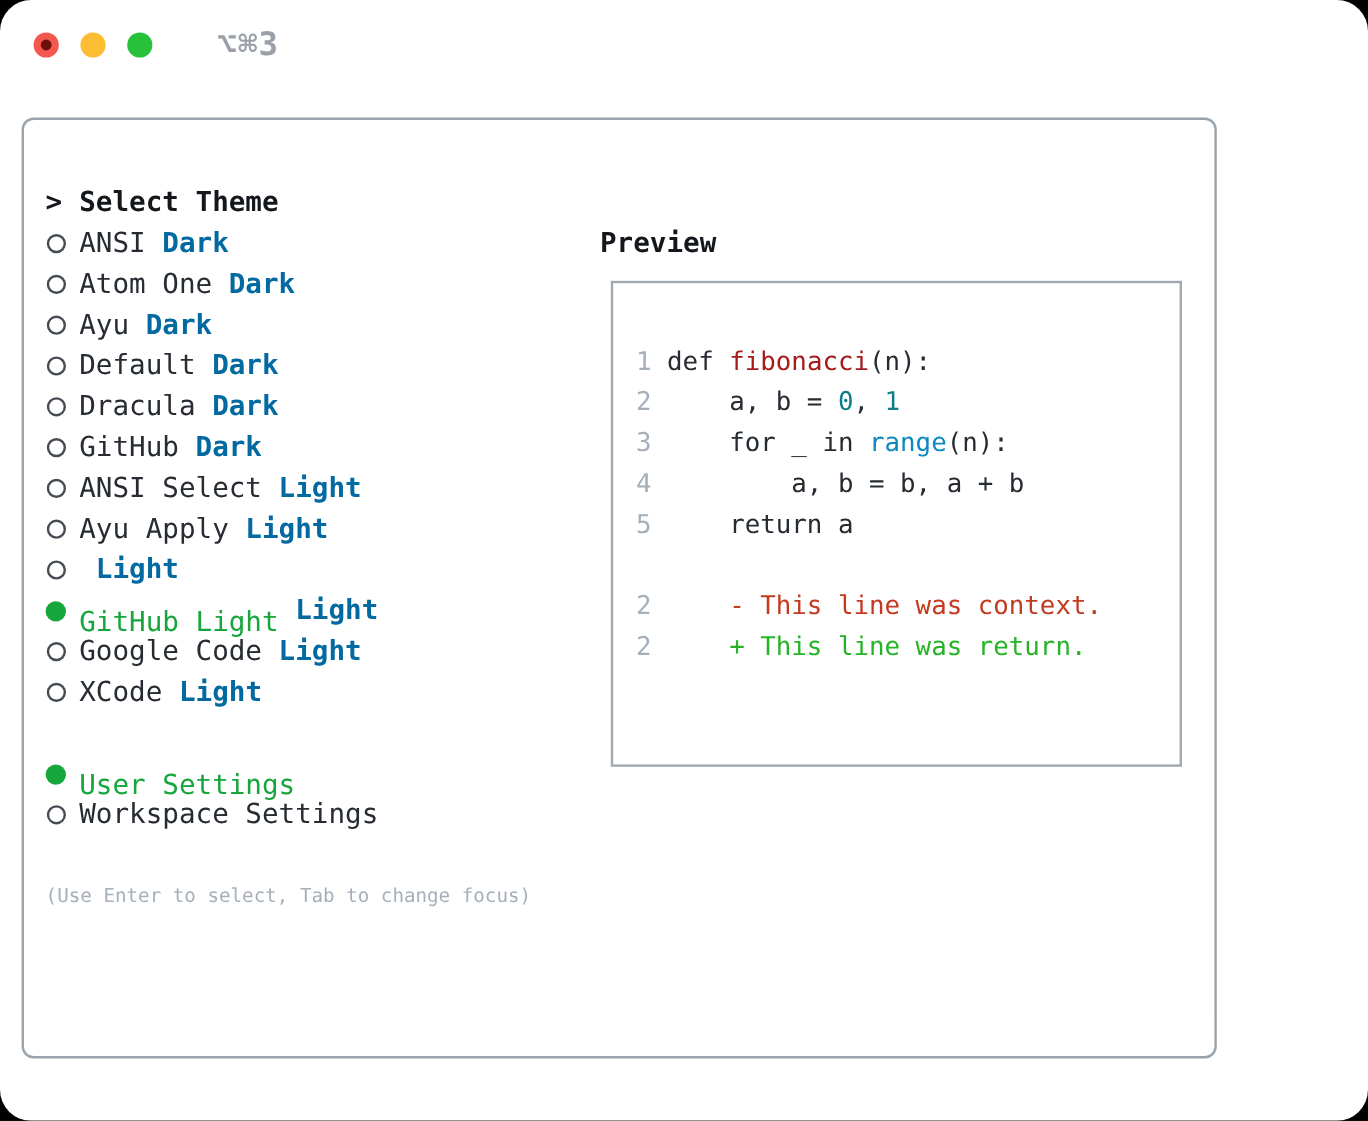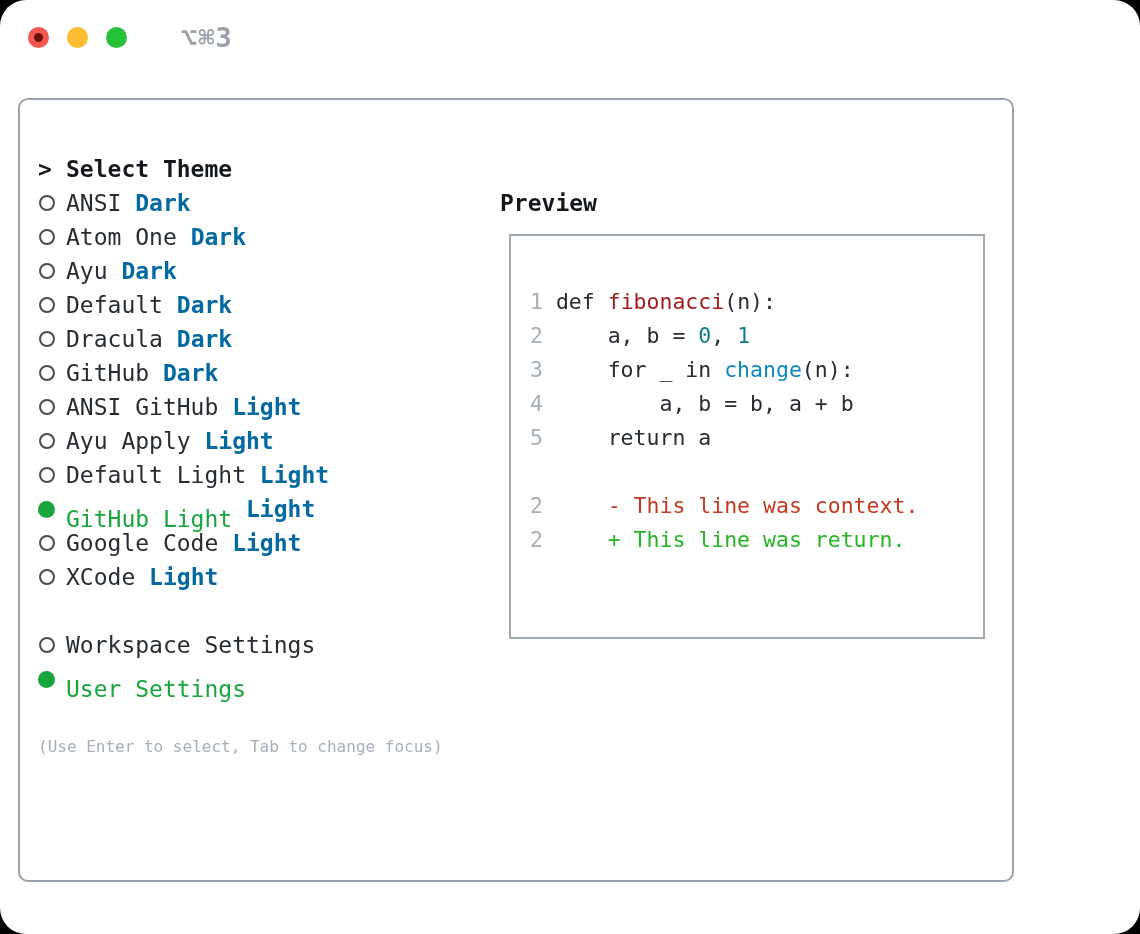--- a/index.html
+++ b/index.html
@@ -74,47 +74,47 @@
         <span class="hdr">Select Theme</span>
       </div>
 
       <div id="theme-items">
           <div class="row"><span class="marker-cell"><span class="ring"></span></span><span class="t-name">ANSI</span><span class="t-variant">Dark</span></div>
           <div class="row"><span class="marker-cell"><span class="ring"></span></span><span class="t-name">Atom One</span><span class="t-variant">Dark</span></div>
           <div class="row"><span class="marker-cell"><span class="ring"></span></span><span class="t-name">Ayu</span><span class="t-variant">Dark</span></div>
           <div class="row"><span class="marker-cell"><span class="ring"></span></span><span class="t-name">Default</span><span class="t-variant">Dark</span></div>
           <div class="row"><span class="marker-cell"><span class="ring"></span></span><span class="t-name">Dracula</span><span class="t-variant">Dark</span></div>
           <div class="row"><span class="marker-cell"><span class="ring"></span></span><span class="t-name">GitHub</span><span class="t-variant">Dark</span></div>
-          <div class="row"><span class="marker-cell"><span class="ring"></span></span><span class="t-name">ANSI GitHub</span><span class="t-variant">Light</span></div>
+          <div class="row"><span class="marker-cell"><span class="ring"></span></span><span class="t-name">ANSI Select</span><span class="t-variant">Light</span></div>
           <div class="row"><span class="marker-cell"><span class="ring"></span></span><span class="t-name">Ayu Apply</span><span class="t-variant">Light</span></div>
-          <div class="row"><span class="marker-cell"><span class="ring"></span></span><span class="t-name">Default Light</span><span class="t-variant">Light</span></div>
+          <div class="row"><span class="marker-cell"><span class="ring"></span></span><span class="t-variant">Light</span></div>
           <div class="row"><span class="marker-cell"><span class="seldot"></span></span><span class="t-name sel">GitHub Light</span><span class="t-variant">Light</span></div>
           <div class="row"><span class="marker-cell"><span class="ring"></span></span><span class="t-name">Google Code</span><span class="t-variant">Light</span></div>
           <div class="row"><span class="marker-cell"><span class="ring"></span></span><span class="t-name">XCode</span><span class="t-variant">Light</span></div>
         </div>
 
       <div class="spacer"></div>
 
 
       <div id="apply-options">
+          <div class="row"><span class="marker-cell"><span class="seldot"></span></span><span class="t-name sel">User Settings</span></div>
           <div class="row"><span class="marker-cell"><span class="ring"></span></span><span class="t-name">Workspace Settings</span></div>
-          <div class="row"><span class="marker-cell"><span class="seldot"></span></span><span class="t-name sel">User Settings</span></div>
         </div>
 
       <div class="spacer"></div>
 
       <div class="hint">(Use Enter to select, Tab to change focus)</div>
     </div>
 
     <div class="right-col">
       <div class="preview-title">Preview</div>
       <div class="preview-box" id="preview-code">
           <div class="code-line"><span class="tok-ln">1</span><span class="tok-plain"> def </span><span class="tok-func">fibonacci</span><span class="tok-plain">(n):</span></div>
           <div class="code-line"><span class="tok-ln">2</span><span class="tok-plain">     a, b = </span><span class="tok-num">0</span><span class="tok-plain">, </span><span class="tok-num">1</span></div>
-          <div class="code-line"><span class="tok-ln">3</span><span class="tok-plain">     for _ in </span><span class="tok-builtin">change</span><span class="tok-plain">(n):</span></div>
+          <div class="code-line"><span class="tok-ln">3</span><span class="tok-plain">     for _ in </span><span class="tok-builtin">range</span><span class="tok-plain">(n):</span></div>
           <div class="code-line"><span class="tok-ln">4</span><span class="tok-plain">         a, b = b, a + b</span></div>
           <div class="code-line"><span class="tok-ln">5</span><span class="tok-plain">     return a</span></div>
           <div class="code-line"></div>
           <div class="code-line"><span class="tok-ln">2</span><span class="tok-deleted">     - This line was context.</span></div>
           <div class="code-line"><span class="tok-ln">2</span><span class="tok-added">     + This line was return.</span></div>
         </div>
     </div>
 
   </div>
 </div>

